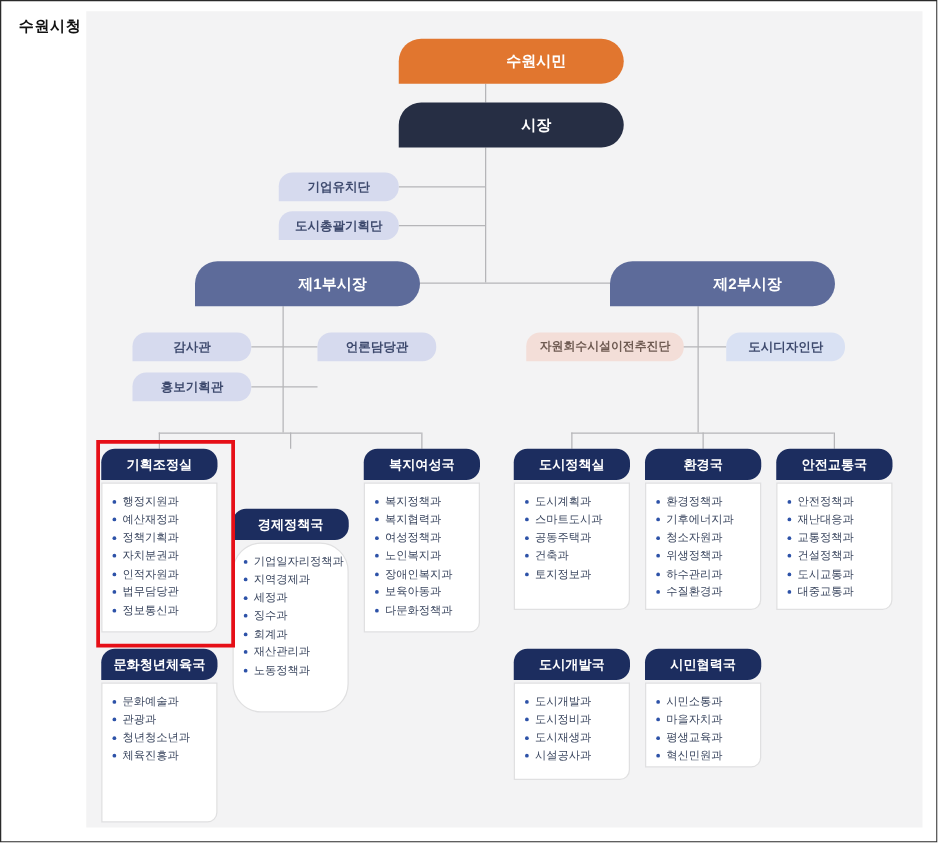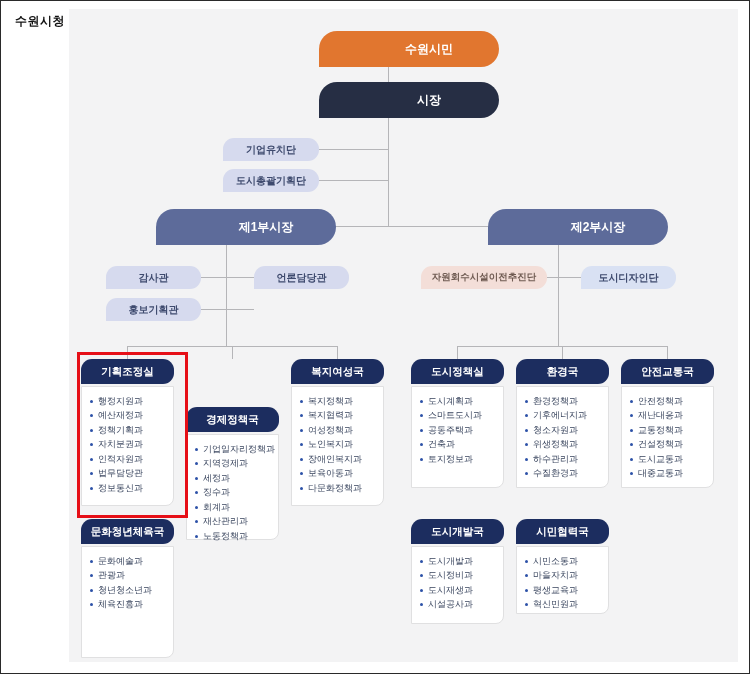--- a/index.html
+++ b/index.html
@@ -100,21 +100,21 @@
           <span>법무담당관</span>
         </div>
         <div class="dept-item">
           <span class="bullet"></span>
           <span>정보통신과</span>
         </div>
       </div>
   </div>
   <div class="dept" style="left:185px;top:358px;margin-top:48px;">
     <div class="dept-header">경제정책국</div>
-    <div class="dept-list" style="height:106px;">
+    <div class="dept-list" style="height:136px;border-radius:23px;">
         <div class="dept-item">
           <span class="bullet"></span>
           <span>기업일자리정책과</span>
         </div>
         <div class="dept-item">
           <span class="bullet"></span>
           <span>지역경제과</span>
         </div>
         <div class="dept-item">
           <span class="bullet"></span>

